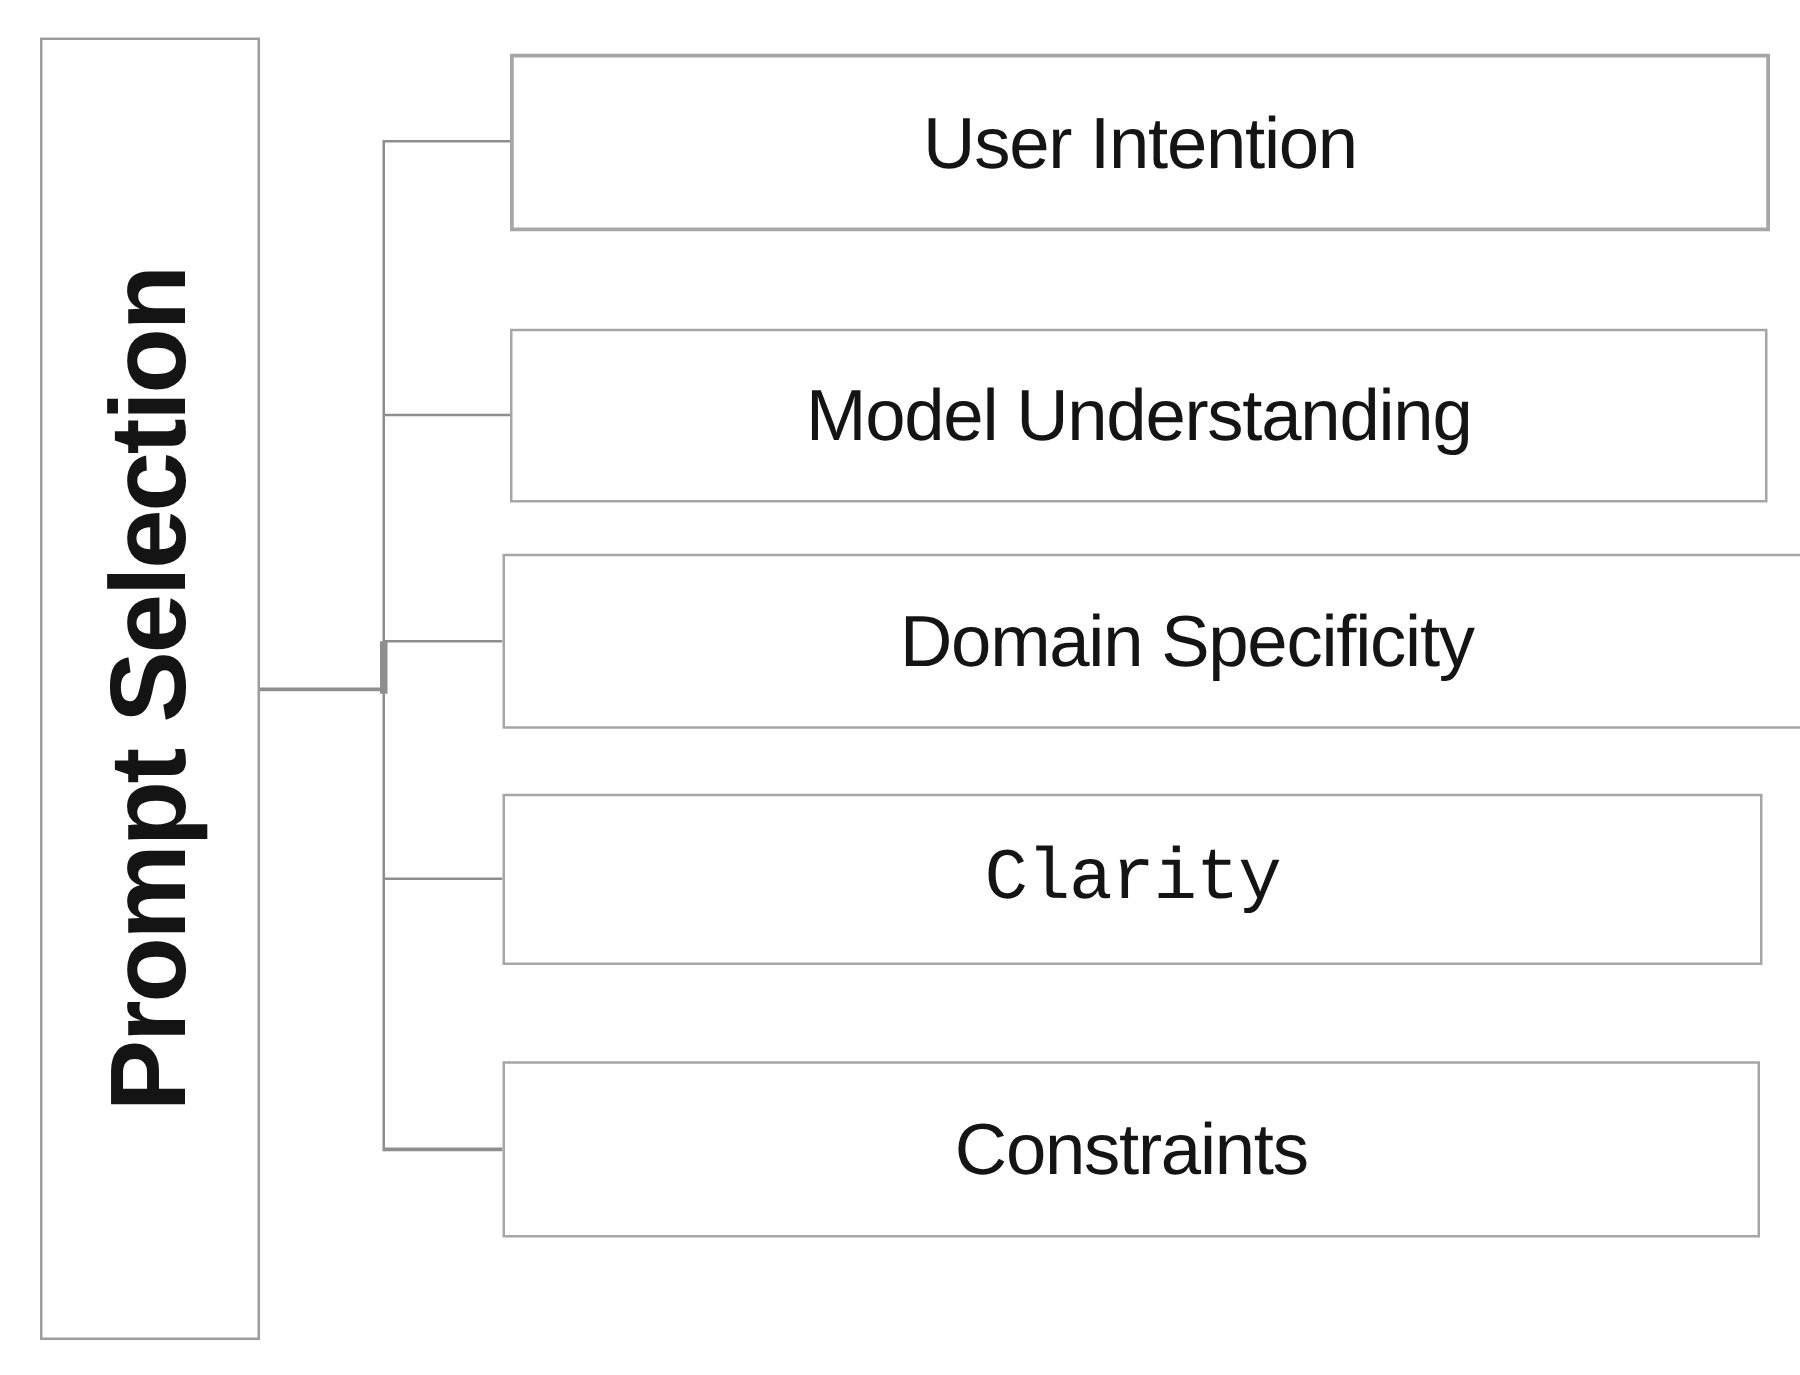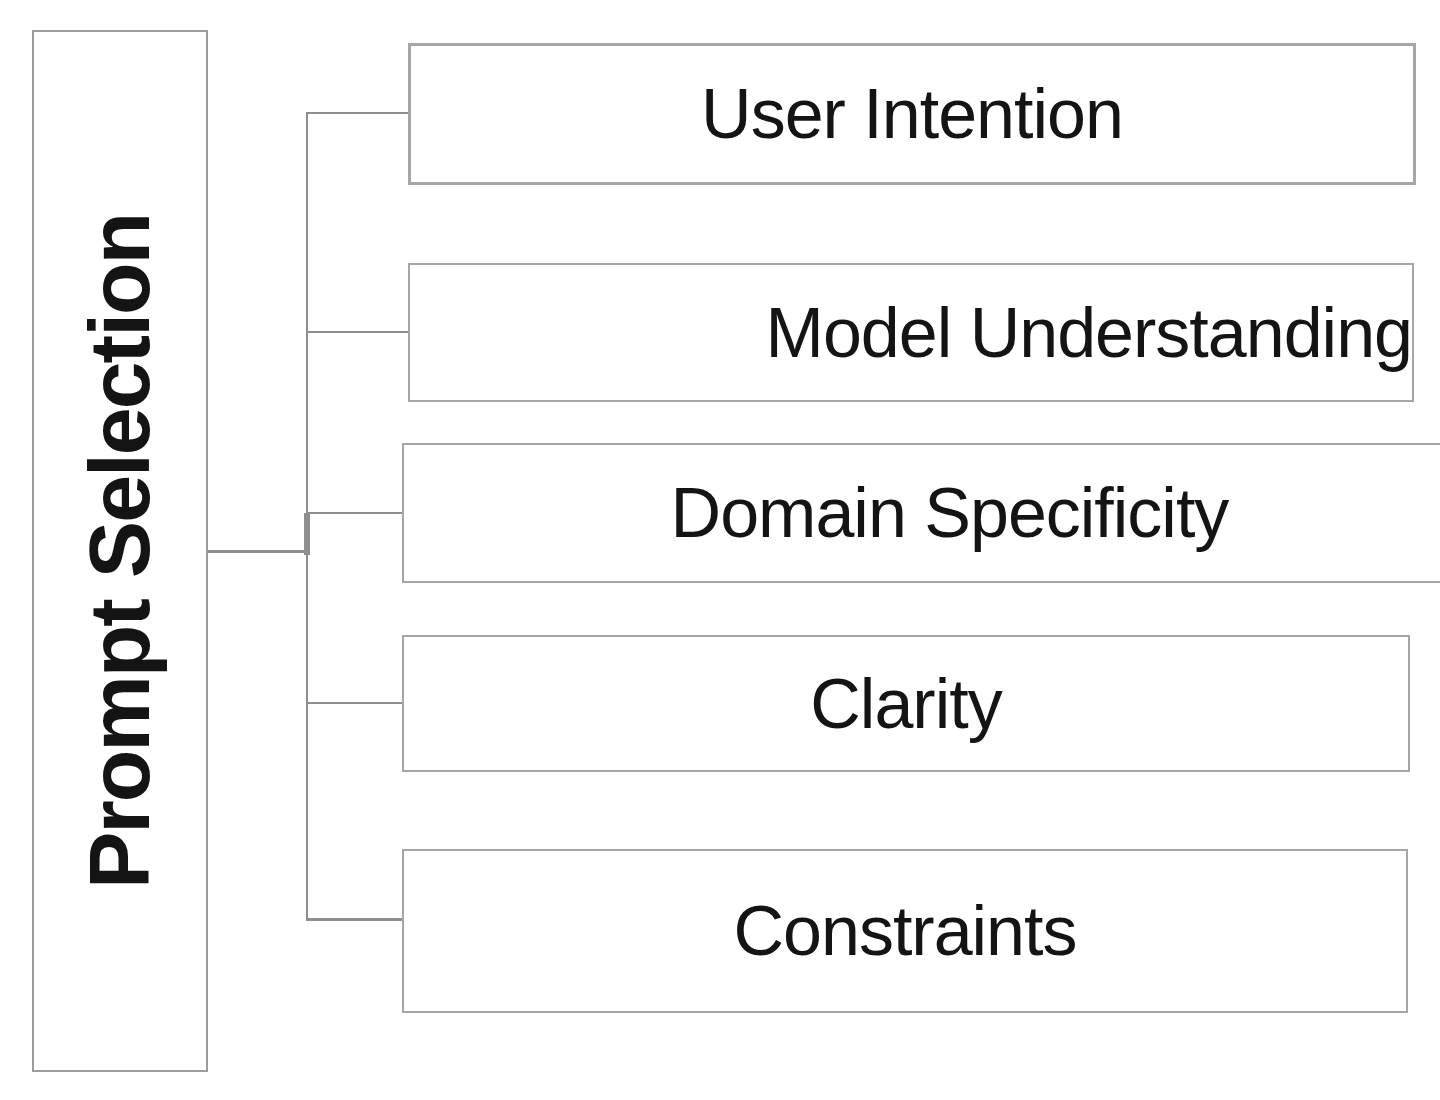--- a/index.html
+++ b/index.html
@@ -48,30 +48,30 @@
   .node {
     position: absolute;
     border: 2px solid var(--box-border);
     background: var(--bg);
     display: flex;
     align-items: center;
     justify-content: center;
     box-sizing: border-box;
   }
   .node-label {
-    font-size: 70px;
+    font-size: 58px;
     letter-spacing: -1px;
     color: var(--text);
     white-space: nowrap;
   }
   .node-1 { left: 408px; top: 43px;  width: 1008px; height: 142px; border-width: 3px; }
-  .node-2 { left: 408px; top: 263px; width: 1006px; height: 139px; justify-content: flex-end; }
+  .node-2 { left: 408px; top: 263px; width: 1006px; height: 139px; }
   .node-3 { left: 402px; top: 443px; width: 1095px; height: 140px; }
-  .node-4 { left: 402px; top: 635px; width: 1008px; height: 137px; }
-  .node-5 { left: 402px; top: 849px; width: 1006px; height: 164px; }
+  .node-4 { left: 402px; top: 635px; width: 1008px; height: 137px; font-family: Liberation Mono, monospace; }
+  .node-5 { left: 402px; top: 849px; width: 1006px; height: 141px; }
   
   .connector {
     position: absolute;
     background: var(--connector);
   }
   .conn-main   { left: 208px; top: 550px; width: 99px;  height: 3px; }
   .conn-trunk  { left: 306px; top: 112px; width: 2px;   height: 809px; }
   .conn-overlap{ left: 304px; top: 513px; width: 6px;   height: 42px; }
   .conn-b1 { left: 307px; top: 112px; width: 101px; height: 2px; }
   .conn-b2 { left: 307px; top: 331px; width: 101px; height: 2px; }

